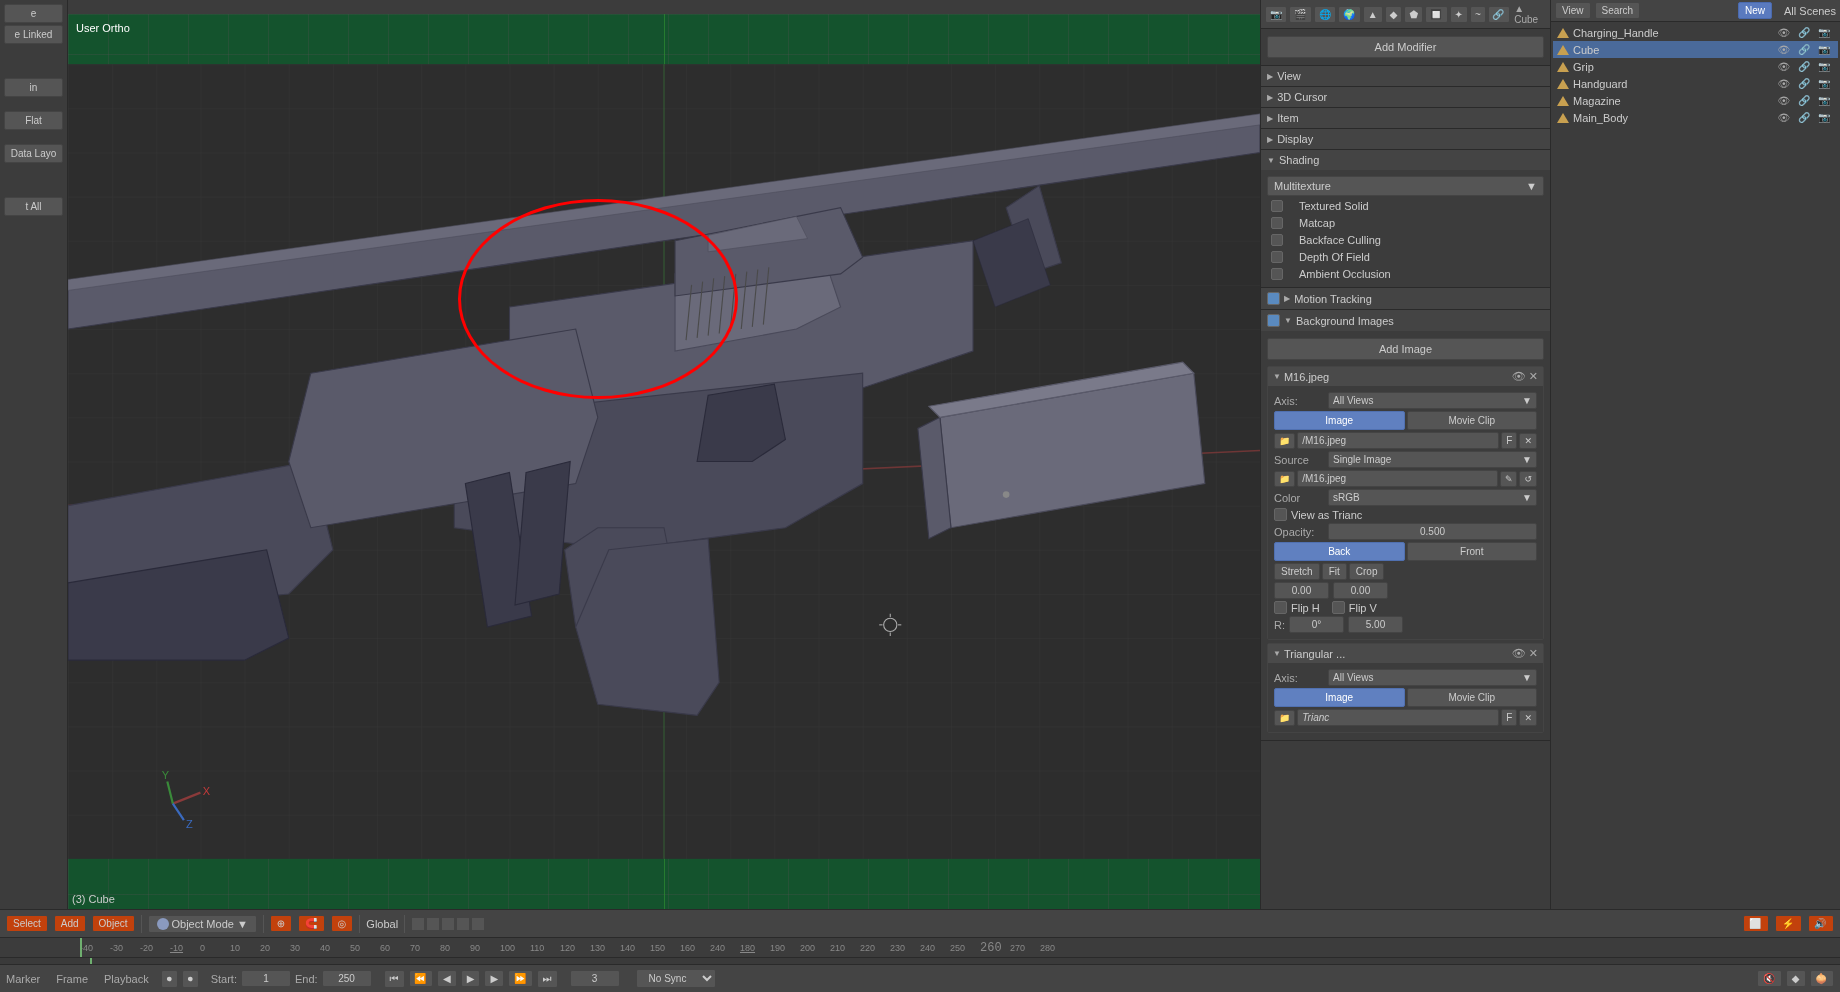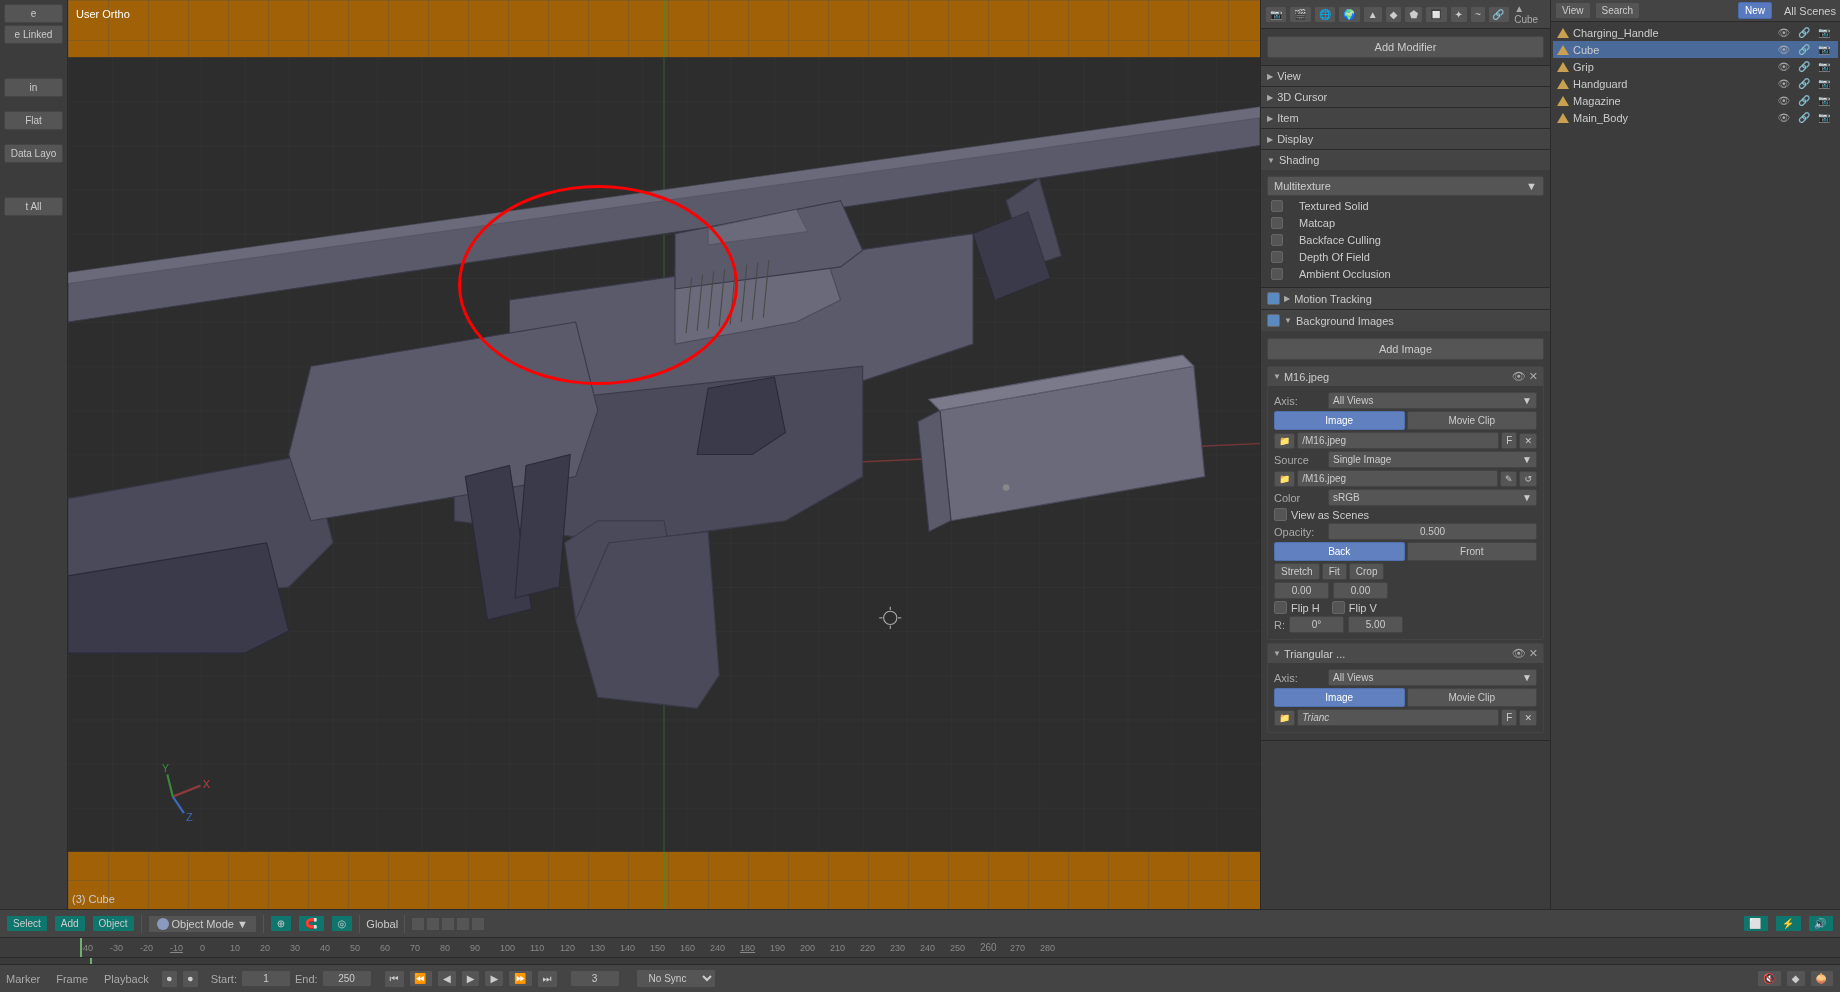--- a/index.html
+++ b/index.html
@@ -3,21 +3,21 @@
   <meta charset="utf-8">
   <style>
     * { box-sizing: border-box; margin: 0; padding: 0; }
     body { background: #3c3c3c; font-family: 'Arial', sans-serif; font-size: 11px; color: #ccc; overflow: hidden; width: 1840px; height: 992px; }
 
     
     #app { display: flex; flex-direction: column; width: 1840px; height: 992px; }
     #main-row { display: flex; flex: 1; overflow: hidden; }
 
     
-    #viewport { flex: 1; background: #a16207; position: relative; overflow: hidden; }
+    #viewport { flex: 1; background: #14532d; position: relative; overflow: hidden; margin-top: 14px; }
     #viewport-label { position: absolute; top: 8px; left: 8px; color: #fff; font-size: 11px; z-index: 10; }
 
     
     .grid-bg { position: absolute; inset: 0; background-image: linear-gradient(rgba(80,80,80,0.3) 1px, transparent 1px), linear-gradient(90deg, rgba(80,80,80,0.3) 1px, transparent 1px); background-size: 40px 40px; }
     .grid-axis-h { position: absolute; top: 50%; left: 0; right: 0; height: 1px; background: rgba(150,50,50,0.6); }
     .grid-axis-v { position: absolute; left: 50%; top: 0; bottom: 0; width: 1px; background: rgba(50,150,50,0.6); }
 
     
     #gun-model { position: absolute; inset: 0; }
     #gun-svg { width: 100%; height: 100%; }
@@ -71,21 +71,21 @@
 
     
     .scene-item { display: flex; align-items: center; padding: 2px 4px; gap: 4px; cursor: pointer; }
     .scene-item.selected { background: #4a6a9a; }
     .scene-item-label { color: #ccc; font-size: 11px; flex: 1; }
     .scene-item-actions { display: flex; gap: 2px; }
     .scene-action-btn { background: none; border: none; color: #aaa; font-size: 10px; cursor: pointer; padding: 1px 3px; }
 
     
     #bottom-bar { height: 28px; background: #444; border-top: 1px solid #2a2a2a; display: flex; align-items: center; padding: 0 6px; gap: 6px; flex-shrink: 0; }
-    .bb-btn { background: #0f766e; border: 1px solid #444; color: #ccc; font-size: 10px; padding: 2px 6px; cursor: pointer; border-radius: 2px; }
+    .bb-btn { background: #c2410c; border: 1px solid #444; color: #ccc; font-size: 10px; padding: 2px 6px; cursor: pointer; border-radius: 2px; }
     .bb-sep { width: 1px; height: 18px; background: #555; }
     .bb-label { color: #ccc; font-size: 11px; }
     .mode-btn { background: #555; border: 1px solid #444; color: #ccc; font-size: 11px; padding: 2px 8px; cursor: pointer; border-radius: 2px; display: flex; align-items: flex-start; gap: 3px; }
     .mode-icon { width: 12px; height: 12px; border-radius: 50%; background: #8a9abf; display: inline-block; }
 
     
     #timeline { height: 55px; background: #3a3a3a; border-top: 1px solid #2a2a2a; display: flex; flex-direction: column; flex-shrink: 0; }
     #timeline-numbers { height: 20px; background: #3c3c3c; border-bottom: 1px solid #2a2a2a; position: relative; display: flex; align-items: center; padding-left: 80px; }
     #timeline-track { flex: 1; background: #3a3a3a; position: relative; }
     #timeline-playhead { position: absolute; left: 80px; top: 0; bottom: 0; width: 2px; background: #6faf6f; z-index: 5; }
@@ -383,21 +383,21 @@
               <div class="img-row">
                 <span class="img-label">Color</span>
                 <div class="img-dropdown">
                   <span>sRGB</span>
                   <span>▼</span>
                 </div>
               </div>
 
               <div class="check-row">
                 <input type="checkbox" class="cb" style="">
-                <span class="check-label">View as Scenes</span>
+                <span class="check-label">View as Trianc</span>
               </div>
 
               <div class="img-row">
                 <span class="img-label">Opacity:</span>
                 <div style="background:#555;border:1px solid #444;color:#ccc;font-size:10px;padding:2px 4px;flex:1;border-radius:2px;text-align:center;">
                   <span>0.500</span>
                 </div>
               </div>
 
               <div class="tab-group">
@@ -605,21 +605,21 @@
         <span style="position:absolute; left:600px; font-size:9px; color:#888;">160</span>
         <span style="position:absolute; left:630px; font-size:9px; color:#888;">240</span>
         <span style="position:absolute; left:660px; font-size:9px; color:#888;text-decoration:underline;">180</span>
         <span style="position:absolute; left:690px; font-size:9px; color:#888;">190</span>
         <span style="position:absolute; left:720px; font-size:9px; color:#888;">200</span>
         <span style="position:absolute; left:750px; font-size:9px; color:#888;">210</span>
         <span style="position:absolute; left:780px; font-size:9px; color:#888;">220</span>
         <span style="position:absolute; left:810px; font-size:9px; color:#888;">230</span>
         <span style="position:absolute; left:840px; font-size:9px; color:#888;">240</span>
         <span style="position:absolute; left:870px; font-size:9px; color:#888;">250</span>
-        <span style="position:absolute; left:900px; font-size:10px; color:#888;">260</span>
+        <span style="position:absolute; left:900px; font-size:12px; color:#888;font-family:Liberation Mono, monospace;">260</span>
         <span style="position:absolute; left:930px; font-size:9px; color:#888;">270</span>
         <span style="position:absolute; left:960px; font-size:9px; color:#888;">280</span>
       </div>
     </div>
 
     <div id="timeline-track">
 
       <div style="position:absolute; left:90px; top:0; bottom:0; width:2px; background:#6faf6f; z-index:5;"></div>
     </div>
 

